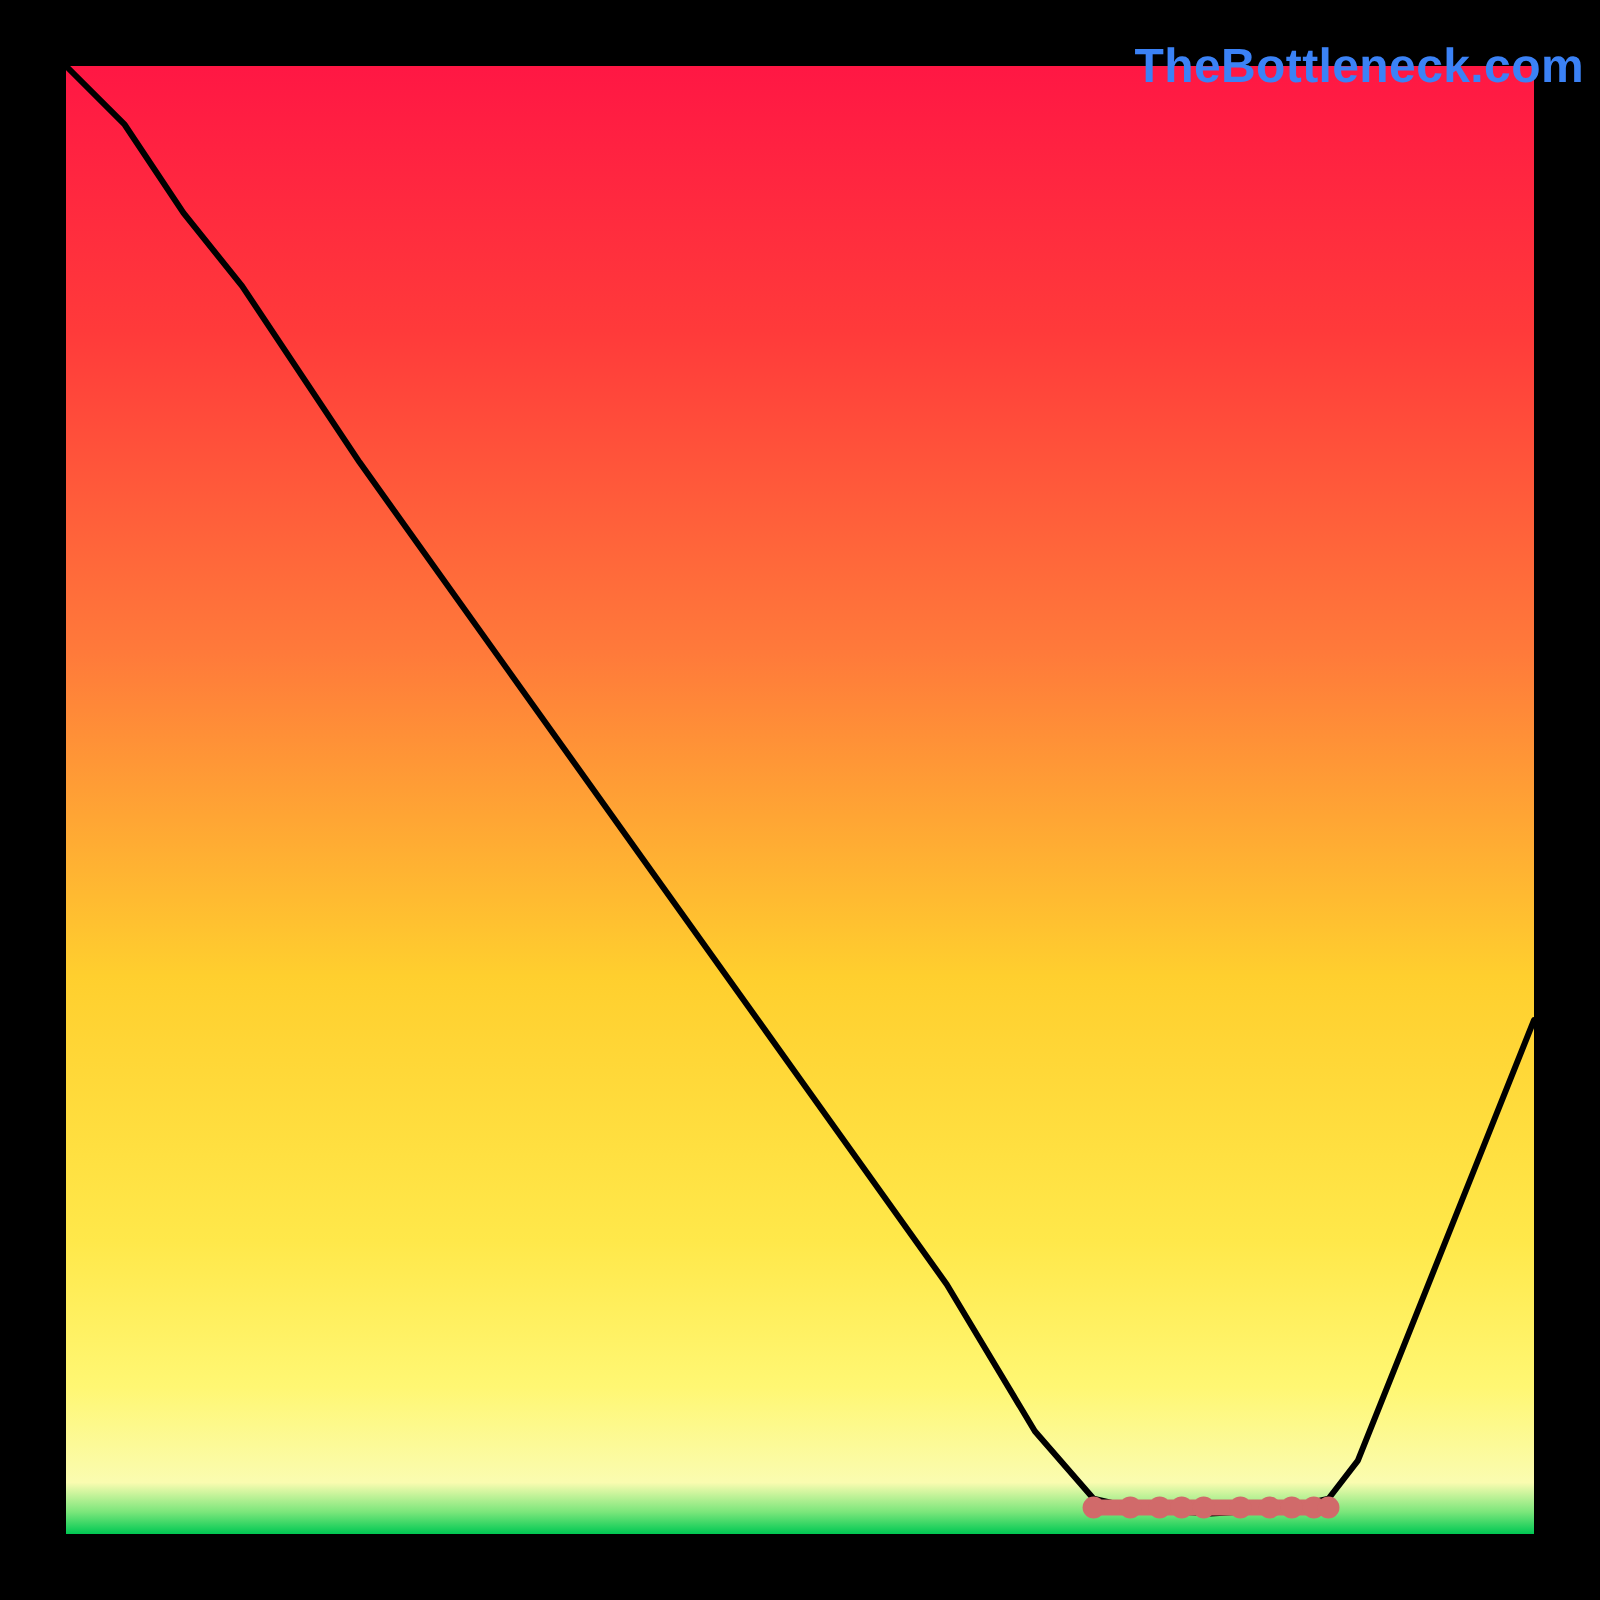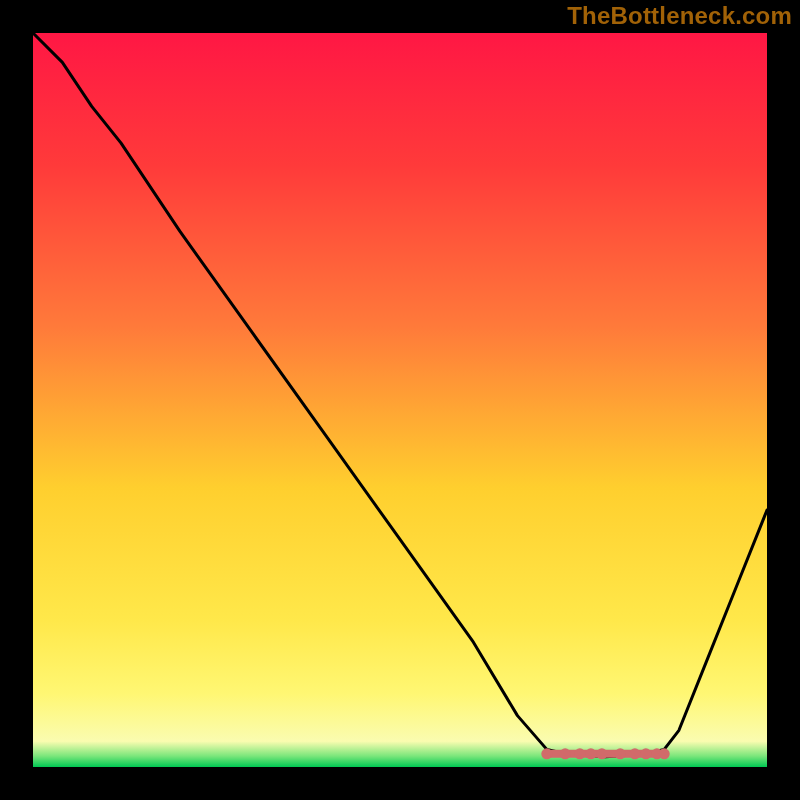--- a/index.html
+++ b/index.html
@@ -12,23 +12,23 @@
     font-family: Arial, Helvetica, sans-serif;
   }
   .frame {
     position: relative;
     width: 800px;
     height: 800px;
     background: #000;
   }
   .watermark {
     position: absolute;
-    top: 2px;
+    top: 20px;
     right: 8px;
-    color: #a16207;
+    color: #3b82f6;
     font-size: 24px;
     font-weight: bold;
     letter-spacing: 0.2px;
     z-index: 10;
   }
   svg {
     position: absolute;
     top: 0;
     left: 0;
   }

